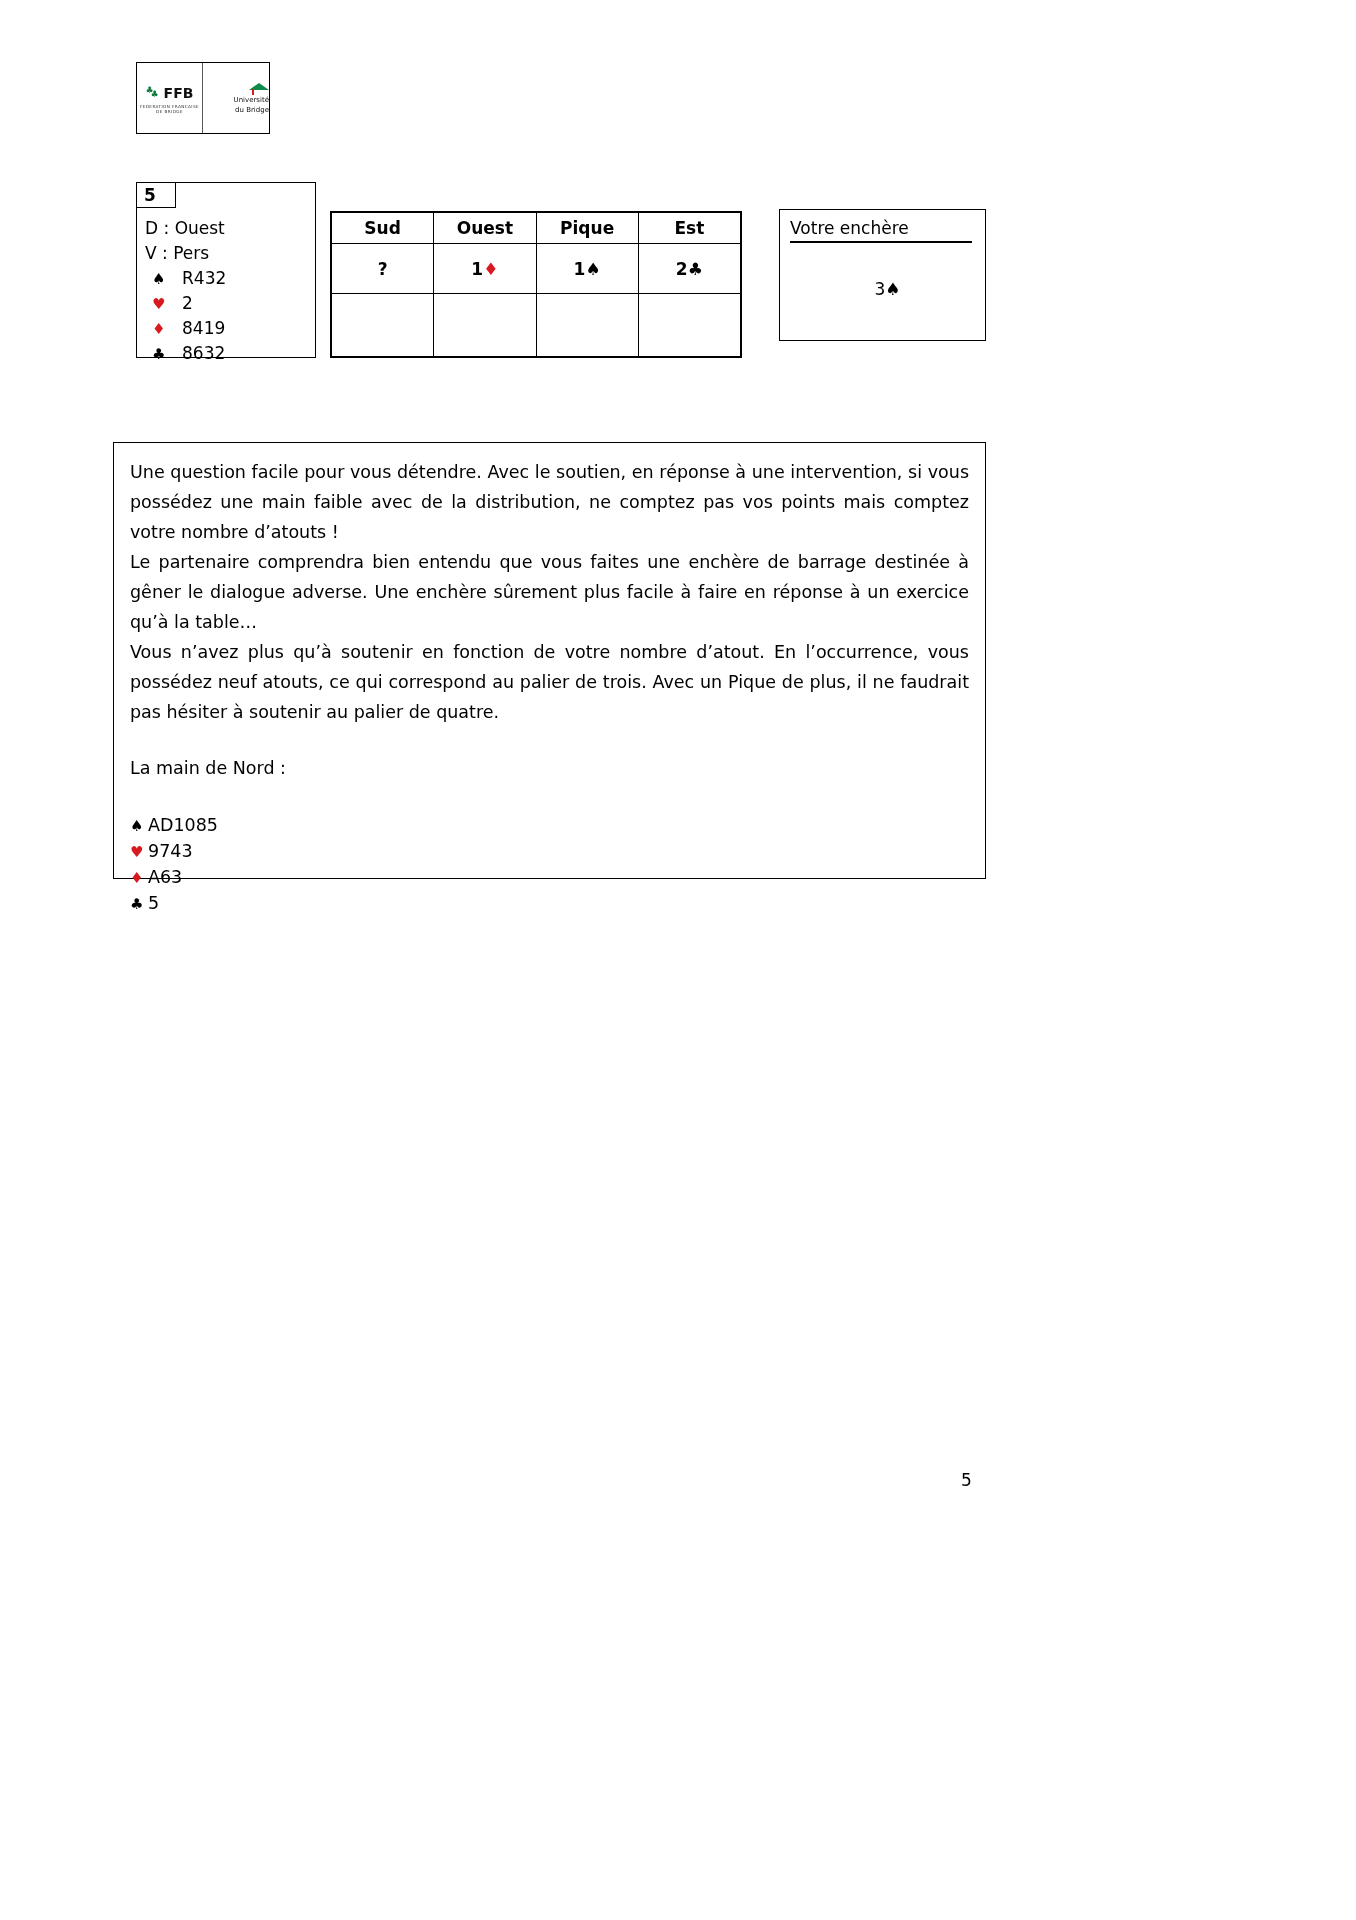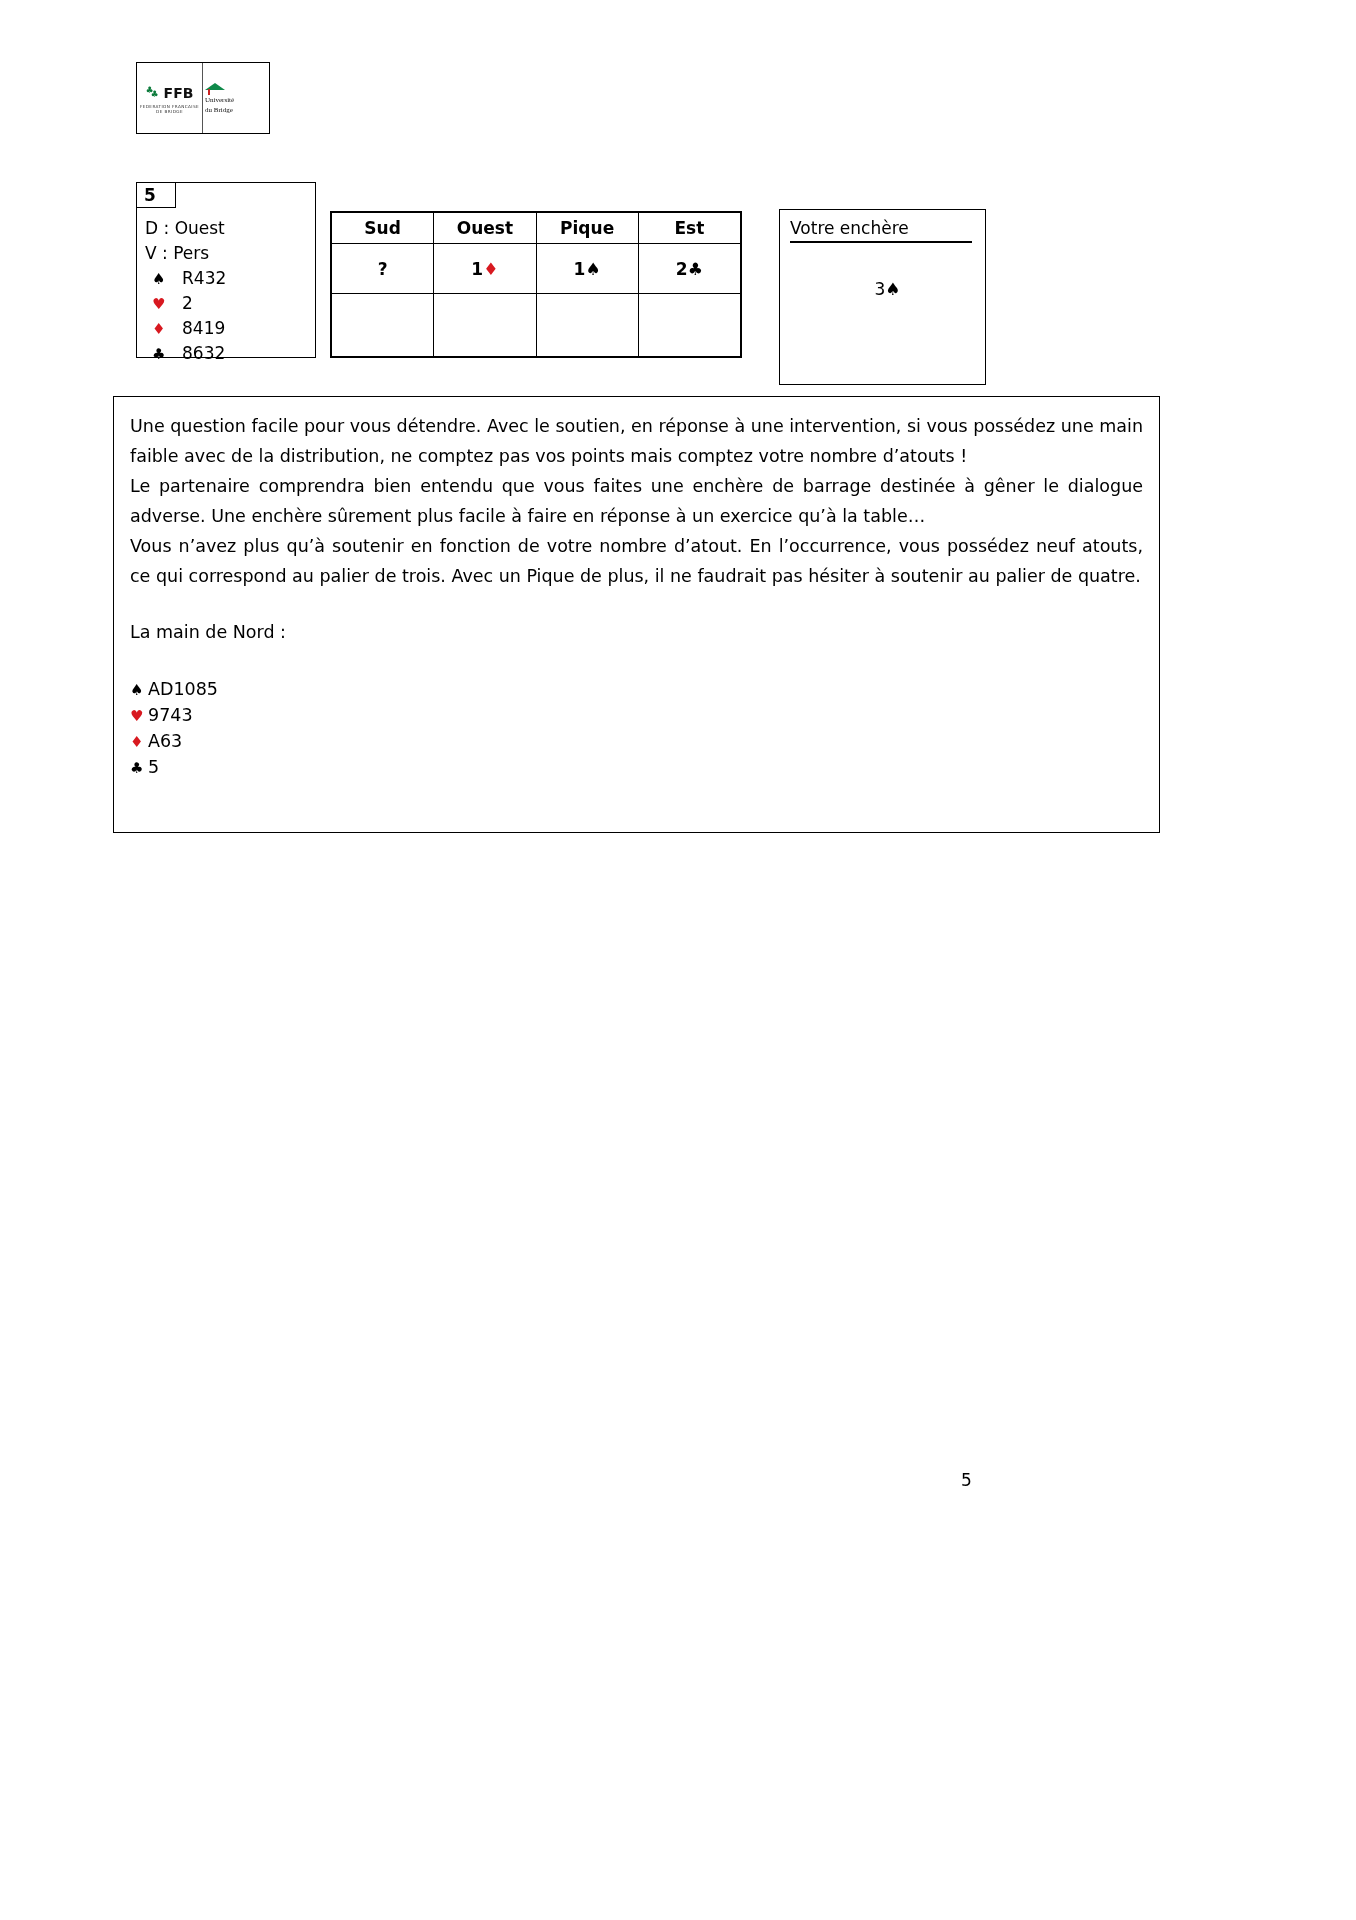--- a/index.html
+++ b/index.html
@@ -70,25 +70,24 @@
     letter-spacing: 0.4px;
     text-align: center;
     color: #333;
     margin-top: 3px;
   }
   .logo-right {
     flex: 1;
     height: 100%;
     display: flex;
     flex-direction: column;
-    align-items: flex-start;
+    align-items: flex-end;
     justify-content: center;
     gap: 1px;
     padding-left: 2px;
-    font-family: Liberation Serif, serif;
   }
   .cap-icon {
     width: 20px;
     height: 13px;
     position: relative;
   }
   .cap-icon .board {
     position: absolute;
     left: 0; top: 1px;
     width: 0; height: 0;
@@ -193,21 +192,21 @@
   .auction td.bidrow { height: 32px; vertical-align: middle; }
   .auction td.emptyrow { height: 40px; }
   .auction .qmark { font-size: 17px; }
 
   
   .yourbid {
     position: absolute;
     left: 779px;
     top: 209px;
     width: 207px;
-    height: 176px;
+    height: 132px;
     border: 1px solid #000;
     box-sizing: border-box;
     padding: 8px 10px 0 10px;
   }
   .yourbid .label {
     font-size: 17px;
     border-bottom: 2px solid #000;
     display: inline-block;
     padding-bottom: 3px;
     width: 182px;
@@ -216,22 +215,22 @@
     margin-top: 36px;
     text-align: center;
     font-size: 17px;
     padding-left: 10px;
   }
 
   
   .comment-box {
     position: absolute;
     left: 113px;
-    top: 396px;
-    width: 1047px;
+    top: 442px;
+    width: 873px;
     height: 437px;
     border: 1px solid #000;
     box-sizing: border-box;
     padding: 14px 16px 0 16px;
   }
   .comment-box p {
     margin: 0;
     font-size: 17.5px;
     line-height: 30px;
     text-align: justify;

